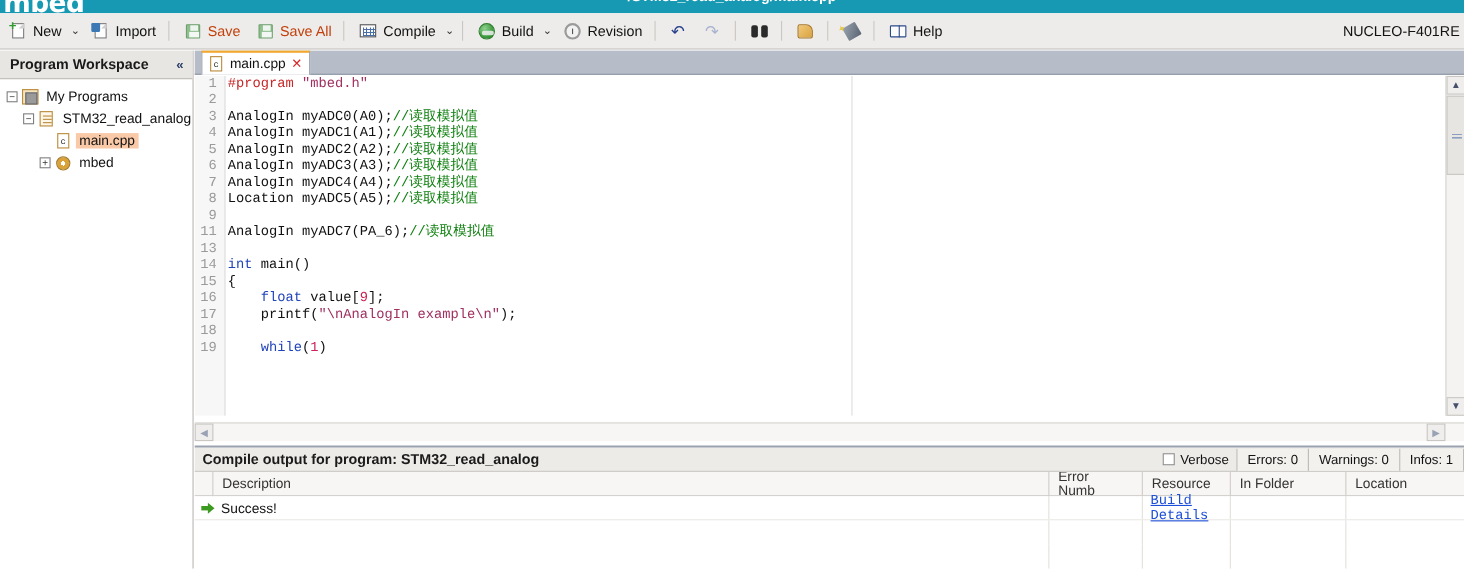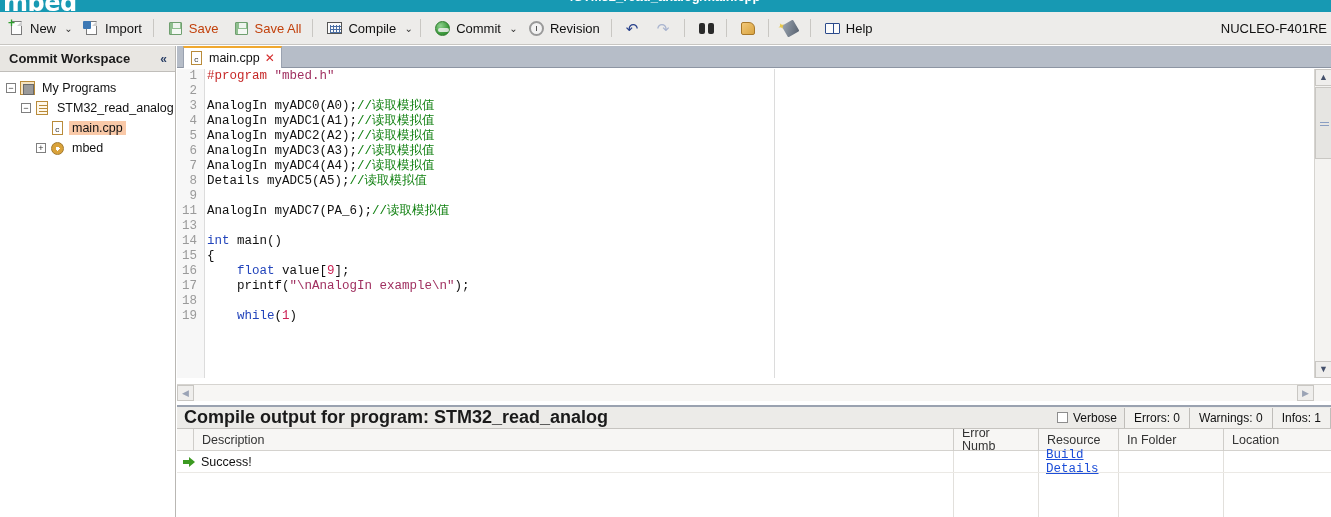--- a/index.html
+++ b/index.html
@@ -313,21 +313,21 @@
   .output {
     position: absolute; left: 177px; top: 405px; width: 1154px; height: 112px;
     background: #ffffff; border-top: 2px solid #9aa2b0;
   }
   .out-head {
     position: relative; height: 22px; background: #ecebe8;
     border-bottom: 1px solid #c6c4c0;
     display: flex; align-items: center;
   }
   .out-title {
-    font-size: 18px; font-weight: bold; color: #1a1a1a; padding-left: 7px;
+    font-size: 13px; font-weight: bold; color: #1a1a1a; padding-left: 7px;
   }
   .out-right {
     margin-left: auto; display: flex; align-items: center; height: 22px;
   }
   .verbose {
     display: flex; align-items: center; gap: 5px;
     padding: 0 8px; height: 20px; font-size: 12px; color: #111;
     cursor: pointer;
   }
   .cbox {
@@ -433,21 +433,21 @@
       <span>Compile</span>
     </div>
     <div class="tb-caret">⌄</div>
 
     <div class="tb-sep"></div>
 
     <div class="tb-item">
       <span class="tb-icon">
           <span class="ico-globe"></span>
         </span>
-      <span>Commit</span>
+      <span>Build</span>
     </div>
     <div class="tb-caret">⌄</div>
 
     <div class="tb-item">
       <span class="tb-icon">
           <span class="ico-clock"></span>
         </span>
       <span>Revision</span>
     </div>
 
@@ -497,21 +497,21 @@
       <span>Help</span>
     </div>
 
     <div class="platform">
       <span>NUCLEO-F401RE</span>
     </div>
   </div>
 
   <div class="leftpanel">
     <div class="lp-header">
-      <span class="lp-title">Commit Workspace</span>
+      <span class="lp-title">Program Workspace</span>
       <span class="lp-collapse">«</span>
     </div>
 
     <div class="tree">
 
       <div class="trow" style="padding-left:6px;">
         <span class="tbox">−</span>
         <span class="ticon">
             <span class="ic-progs"></span>
           </span>
@@ -561,21 +561,21 @@
       <div class="gutter"></div>
       <div class="marginline"></div>
       <div class="codelines" id="codelines">
           <div class="cline"><span class="lno">1</span><span class="ctext"><span class="k-pre">#program </span><span class="k-str">"mbed.h"</span></span></div>
           <div class="cline"><span class="lno">2</span><span class="ctext"></span></div>
           <div class="cline"><span class="lno">3</span><span class="ctext"><span class="k-txt">AnalogIn myADC0(A0);</span><span class="k-com">//读取模拟值</span></span></div>
           <div class="cline"><span class="lno">4</span><span class="ctext"><span class="k-txt">AnalogIn myADC1(A1);</span><span class="k-com">//读取模拟值</span></span></div>
           <div class="cline"><span class="lno">5</span><span class="ctext"><span class="k-txt">AnalogIn myADC2(A2);</span><span class="k-com">//读取模拟值</span></span></div>
           <div class="cline"><span class="lno">6</span><span class="ctext"><span class="k-txt">AnalogIn myADC3(A3);</span><span class="k-com">//读取模拟值</span></span></div>
           <div class="cline"><span class="lno">7</span><span class="ctext"><span class="k-txt">AnalogIn myADC4(A4);</span><span class="k-com">//读取模拟值</span></span></div>
-          <div class="cline"><span class="lno">8</span><span class="ctext"><span class="k-txt">Details myADC5(A5);</span><span class="k-com">//读取模拟值</span></span></div>
+          <div class="cline"><span class="lno">8</span><span class="ctext"><span class="k-txt">Location myADC5(A5);</span><span class="k-com">//读取模拟值</span></span></div>
           <div class="cline"><span class="lno">9</span><span class="ctext"></span></div>
           <div class="cline"><span class="lno">11</span><span class="ctext"><span class="k-txt">AnalogIn myADC7(PA_6);</span><span class="k-com">//读取模拟值</span></span></div>
           <div class="cline"><span class="lno">13</span><span class="ctext"></span></div>
           <div class="cline"><span class="lno">14</span><span class="ctext"><span class="k-kw">int</span><span class="k-txt"> main()</span></span></div>
           <div class="cline"><span class="lno">15</span><span class="ctext"><span class="k-txt">{</span></span></div>
           <div class="cline"><span class="lno">16</span><span class="ctext"><span class="k-txt">    </span><span class="k-kw">float</span><span class="k-txt"> value[</span><span class="k-num">9</span><span class="k-txt">];</span></span></div>
           <div class="cline"><span class="lno">17</span><span class="ctext"><span class="k-txt">    printf(</span><span class="k-str">"\nAnalogIn example\n"</span><span class="k-txt">);</span></span></div>
           <div class="cline"><span class="lno">18</span><span class="ctext"></span></div>
           <div class="cline"><span class="lno">19</span><span class="ctext"><span class="k-txt">    </span><span class="k-kw">while</span><span class="k-txt">(</span><span class="k-num">1</span><span class="k-txt">)</span></span></div>
         </div>

